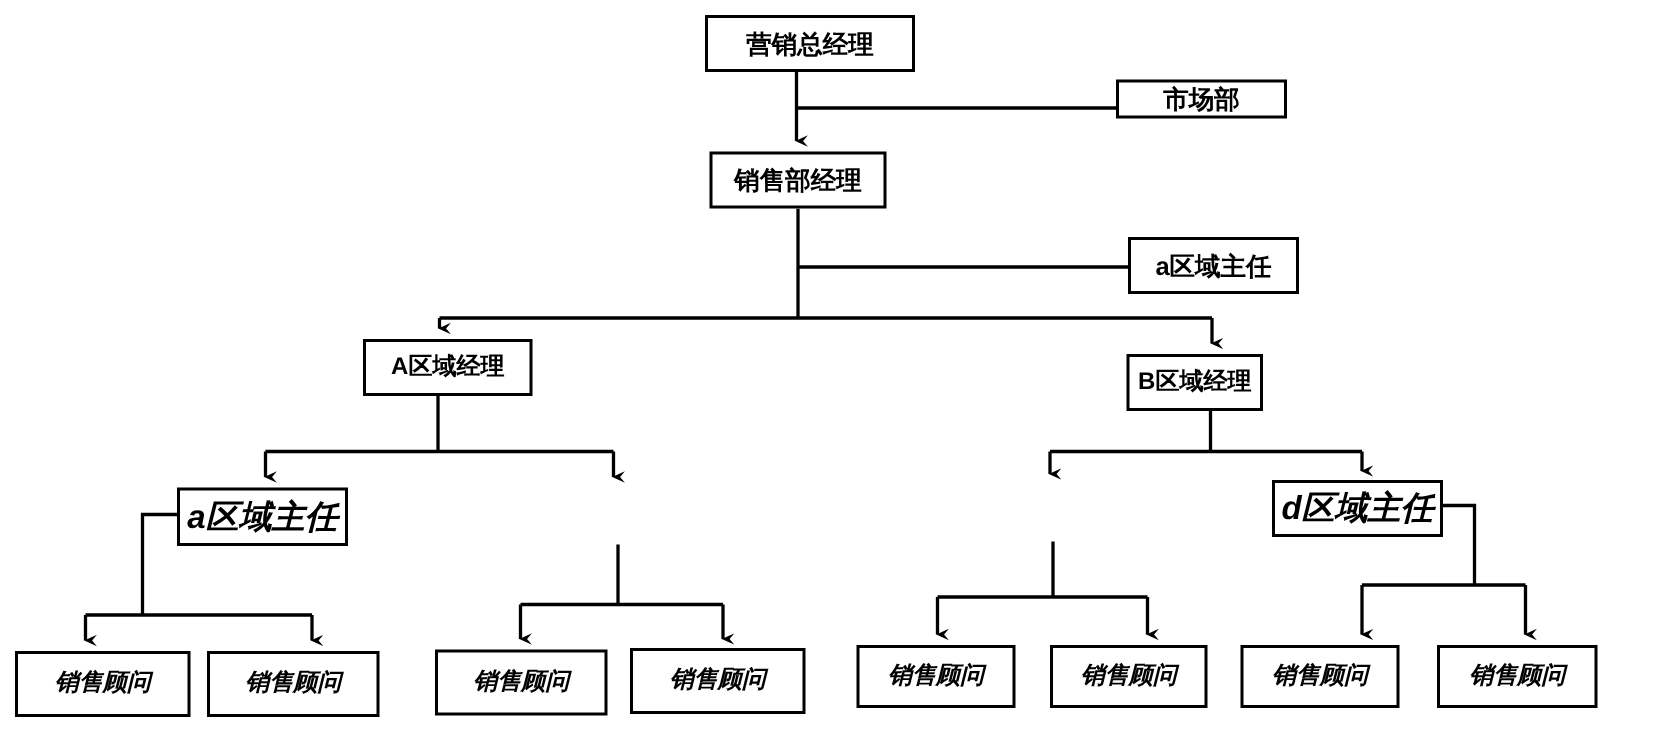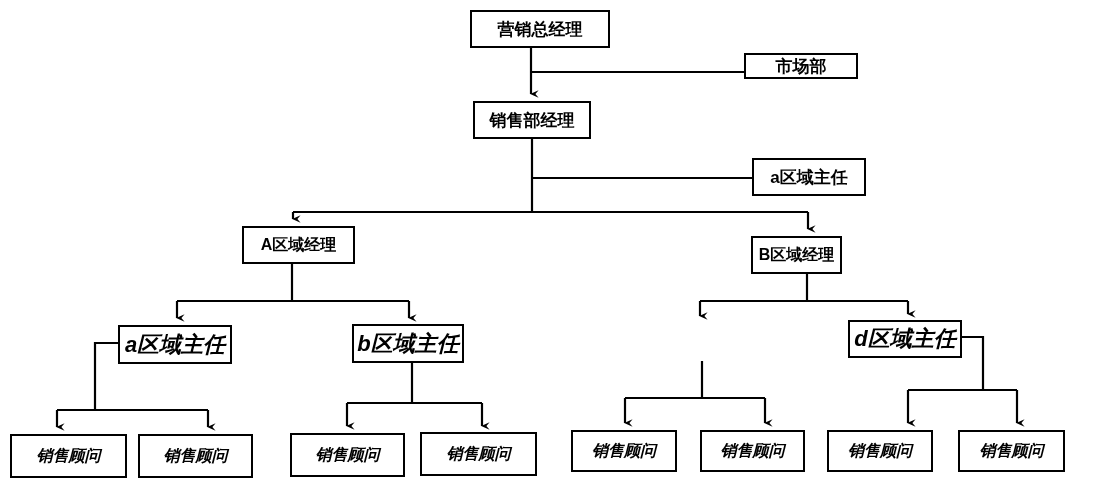--- a/index.html
+++ b/index.html
@@ -130,23 +130,20 @@
   </div>
 
   <div class="node-box lvl-3" style="left:751px; top:236px; width:91px; height:38px;">
     <span class="node-label">B区域经理</span>
   </div>
 
   <div class="node-box lvl-4" style="left:118px; top:325px; width:114px; height:39px;">
     <span class="node-label">a区域主任</span>
   </div>
 
-  <div class="node-box lvl-4" style="left:352px; top:324px; width:112px; height:39px;">
-    <span class="node-label">b区域主任</span>
-  </div>
 
 
   <div class="node-box lvl-4" style="left:848px; top:320px; width:114px; height:38px;">
     <span class="node-label">d区域主任</span>
   </div>
 
   <div class="node-box lvl-5" style="left:10px; top:434px; width:117px; height:44px;">
     <span class="node-label">销售顾问</span>
   </div>
 

